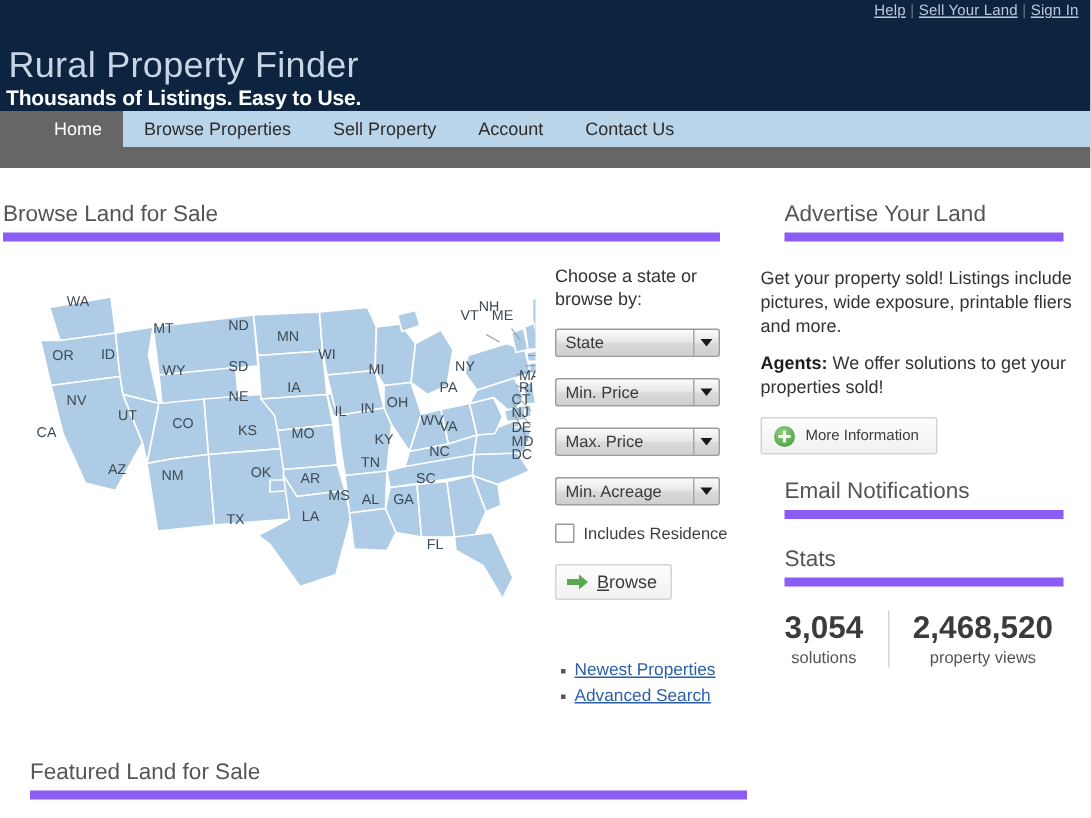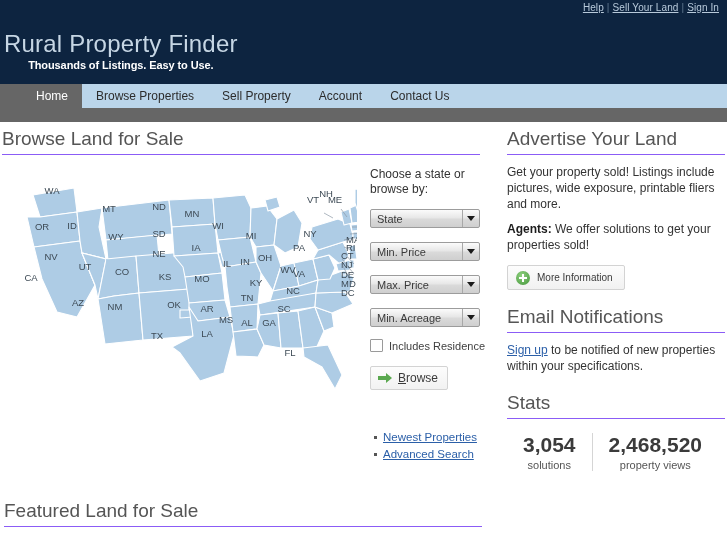--- a/index.html
+++ b/index.html
@@ -10,21 +10,21 @@
     background: #ffffff;
     font-family: "Liberation Sans", sans-serif;
     font-size: 12px;
     color: #333333;
   }
 
   
   #header {
     position: relative;
     width: 727px;
-    height: 84px;
+    height: 74px;
     background: #0d2440;
   }
   #utility-links {
     position: absolute;
     top: 2px;
     right: 8px;
     font-size: 10px;
     color: #8fa6bd;
     letter-spacing: 0.1px;
   }
@@ -44,21 +44,21 @@
     text-align: center;
   }
   #site-title {
     font-size: 24px;
     line-height: 26px;
     color: #c6d6e4;
     font-weight: 400;
     letter-spacing: 0.2px;
   }
   #site-tagline {
-    font-size: 11px;
+    font-size: 14px;
     line-height: 14px;
     color: #ffffff;
     font-weight: bold;
     margin-top: 1px;
     letter-spacing: -0.1px;
   }
 
   
   #nav-wrap {
     position: relative;
@@ -106,26 +106,26 @@
 
   
   #content {
     position: relative;
     width: 727px;
     height: 447px;
     background: #ffffff;
   }
 
   .section-heading {
-    font-size: 19px;
+    font-size: 15px;
     font-weight: normal;
     color: #555555;
     padding-bottom: 4px;
-    border-bottom: 1px solid #8b5cf6;
-    margin: 0;
+    border-bottom: 6px solid #8b5cf6;
+    margin: 16px;
   }
 
   
   #main-col {
     position: absolute;
     left: 2px;
     top: 6px;
     width: 493px;
   }
   #browse-heading { margin-left: 0; width: 478px; }
@@ -627,21 +627,20 @@
       <p class="side-para">Get your property sold! Listings include pictures, wide exposure, printable fliers and more.</p>
       <p class="side-para"><b>Agents:</b><span> We offer solutions to get your properties sold!</span></p>
       <div id="more-info-button">
         <span class="plus-icon"></span>
         <span class="btn-text">More Information</span>
       </div>
     </div>
 
     <div class="side-block">
       <h2 class="section-heading">Email Notifications</h2>
-      <p class="side-para"><a href="#">Sign up</a><span> to be notified of new properties within your specifications.</span></p>
     </div>
 
     <div class="side-block" id="stats-block">
       <h2 class="section-heading">Stats</h2>
       <div id="stats-row">
         <div class="stat">
           <div class="stat-value">3,054</div>
           <div class="stat-label">solutions</div>
         </div>
         <div class="stat divided">

